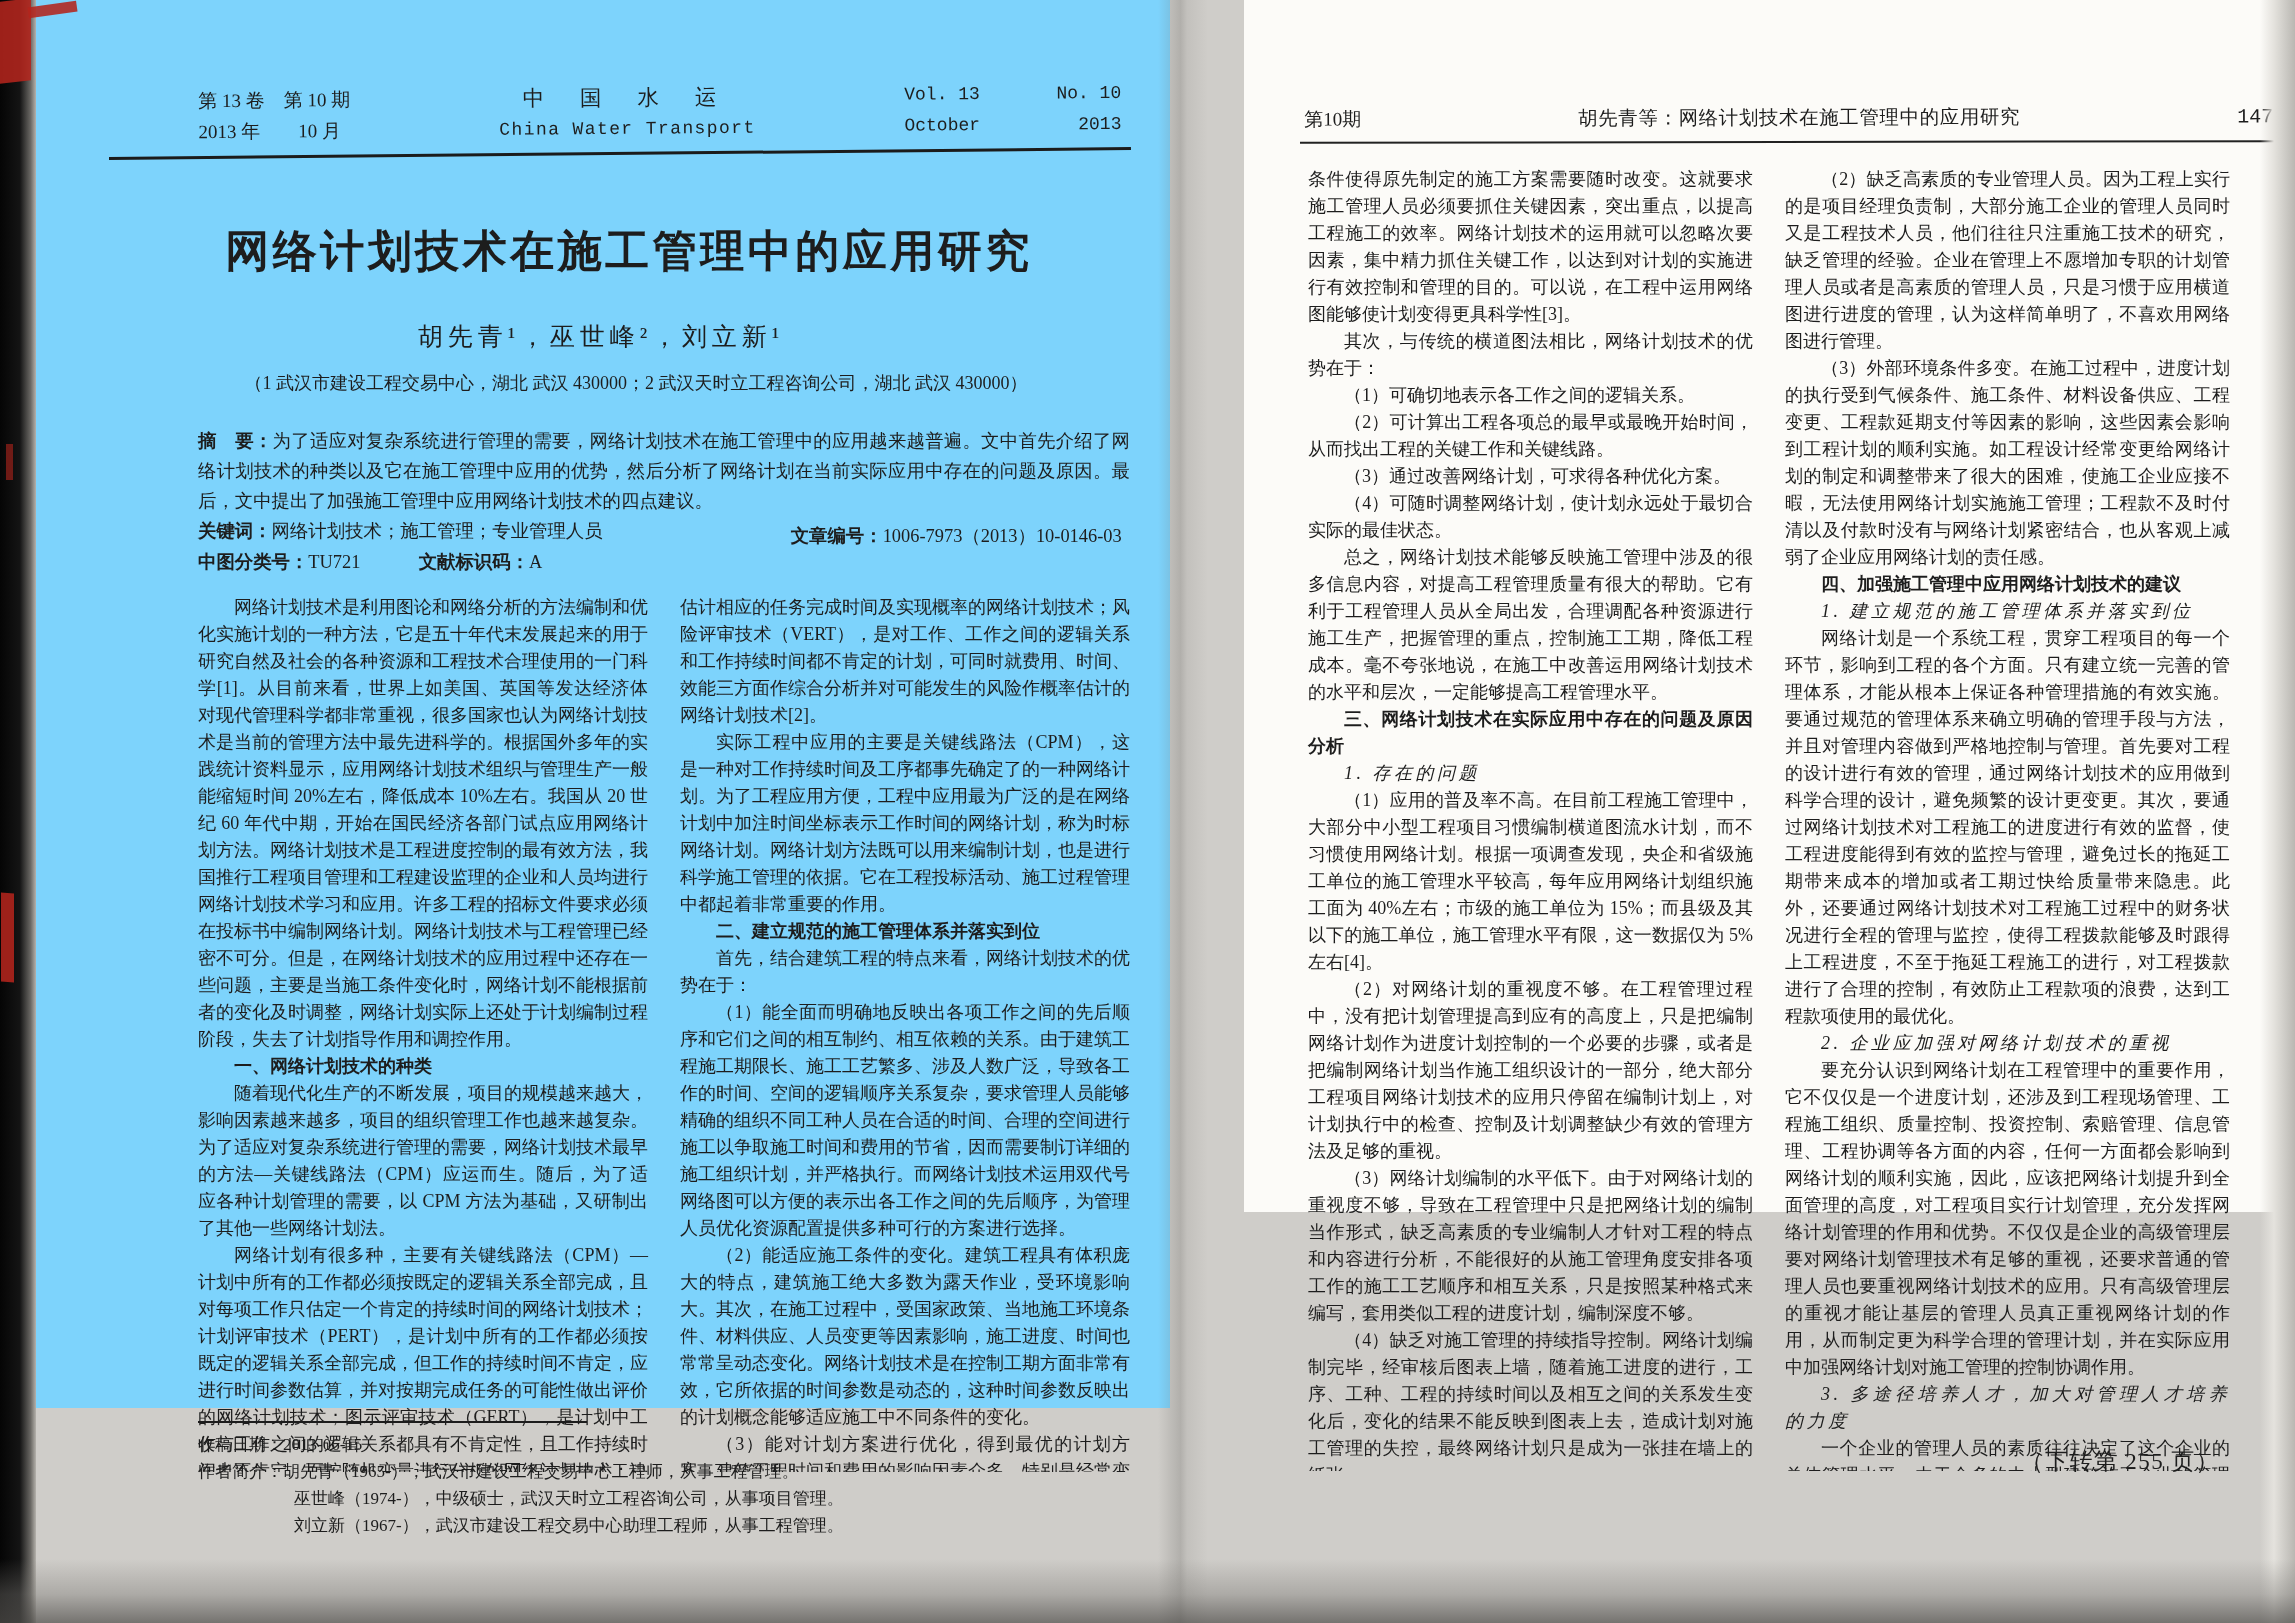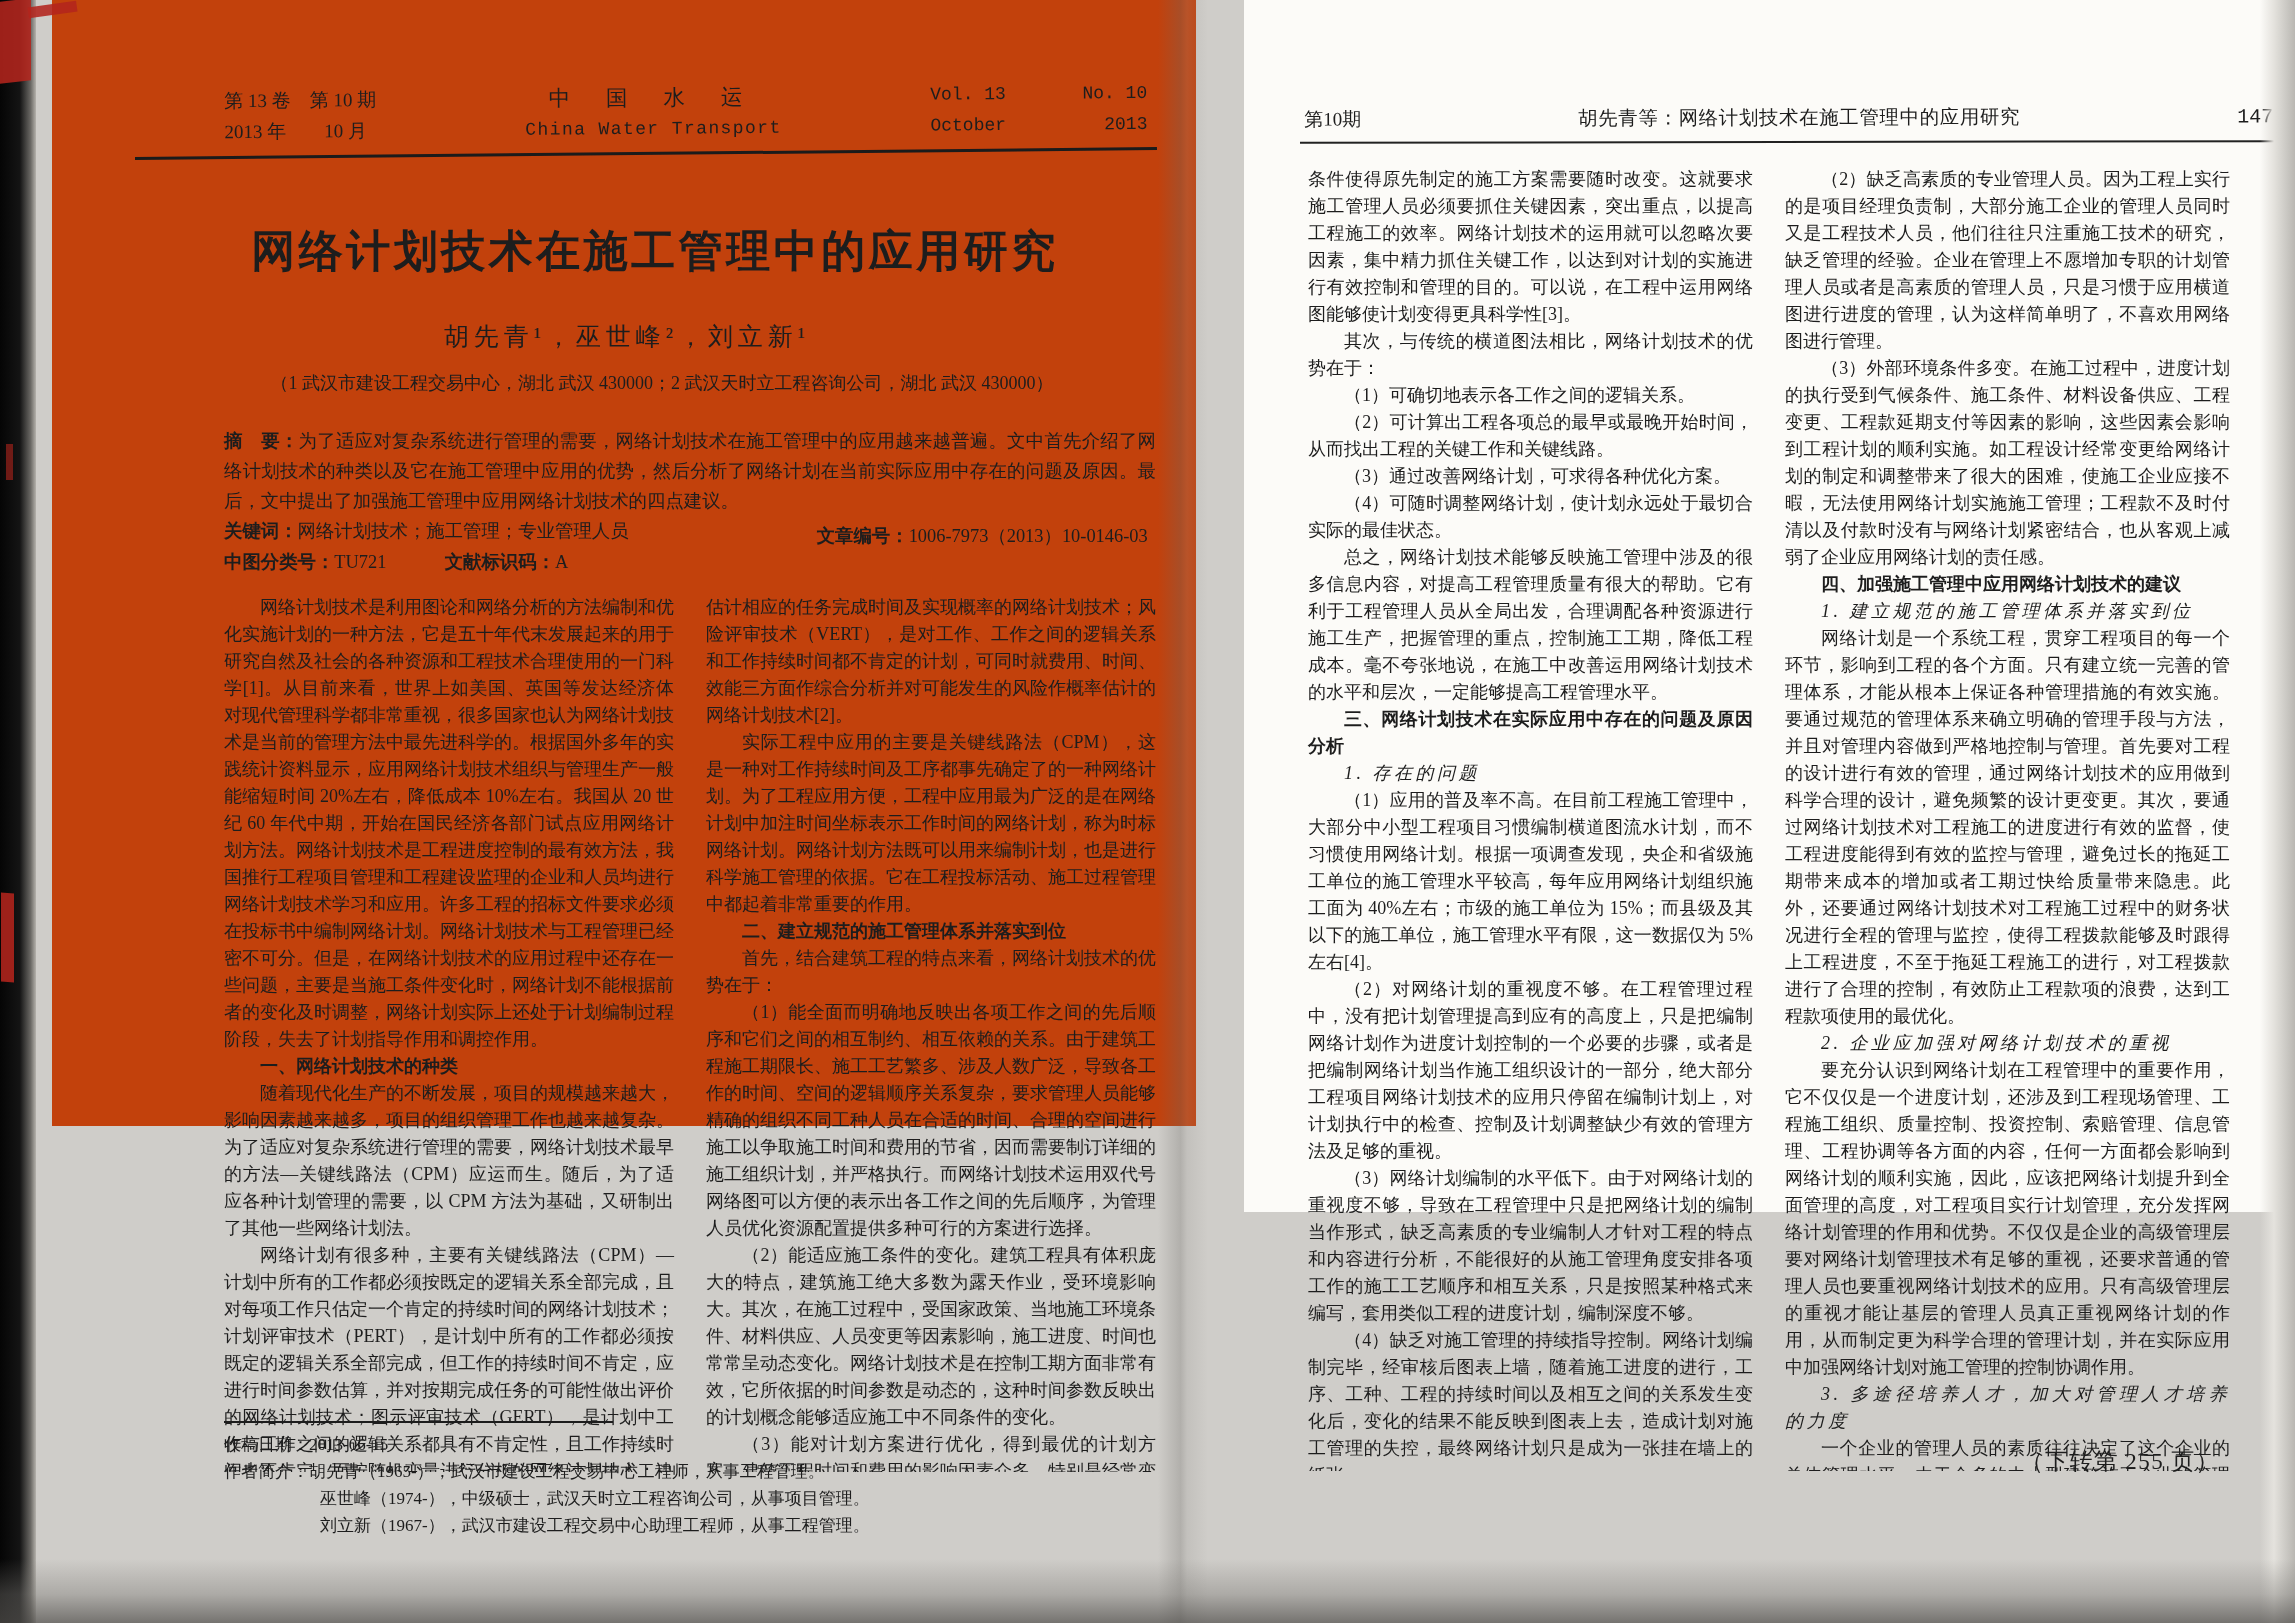--- a/index.html
+++ b/index.html
@@ -3,21 +3,21 @@
 <meta charset="utf-8">
 <style>
   html,body{margin:0;padding:0;}
   body{
     width:2295px;height:1623px;position:relative;overflow:hidden;
     background:#cfcdc9;
     font-family:"Liberation Serif","DejaVu Serif",serif;
     color:#1d1d1d;
   }
   .page{position:absolute;top:0;background:#fbfaf6;}
-  .page-left{left:52px;width:1144px;height:1126px;background:#c2410c;}
+  .page-left{left:26px;width:1144px;height:1408px;background:#7dd3fc;}
   .page-right{left:1244px;width:1080px;height:1212px;background:#fcfbf8;}
 
   
   .edge-left{position:absolute;left:0;top:0;width:36px;height:1623px;
     background:linear-gradient(90deg,#050505 0%,#141414 55%,#6a6864 85%,#b5b2ac 100%);}
   .edge-right{position:absolute;right:0;top:0;width:35px;height:1623px;
     background:linear-gradient(270deg,#b9b7b2 0%,#e4e2dd 60%,rgba(0,0,0,0) 100%);}
   .seam{position:absolute;left:1158px;top:0;width:50px;height:1623px;
     background:linear-gradient(90deg,rgba(0,0,0,0) 0%,rgba(110,108,104,.30) 45%,rgba(150,148,144,.22) 58%,rgba(0,0,0,0) 100%);}
   .shadow-bottom{position:absolute;left:0;bottom:0;width:2295px;height:64px;

